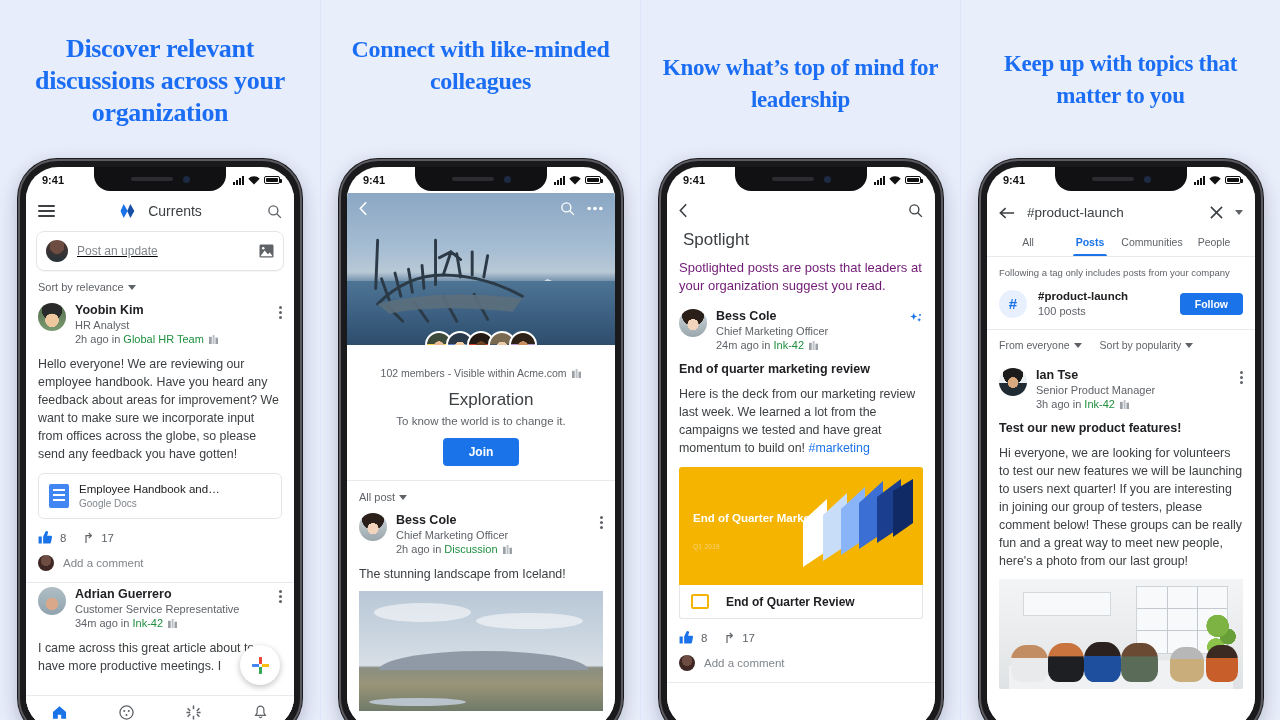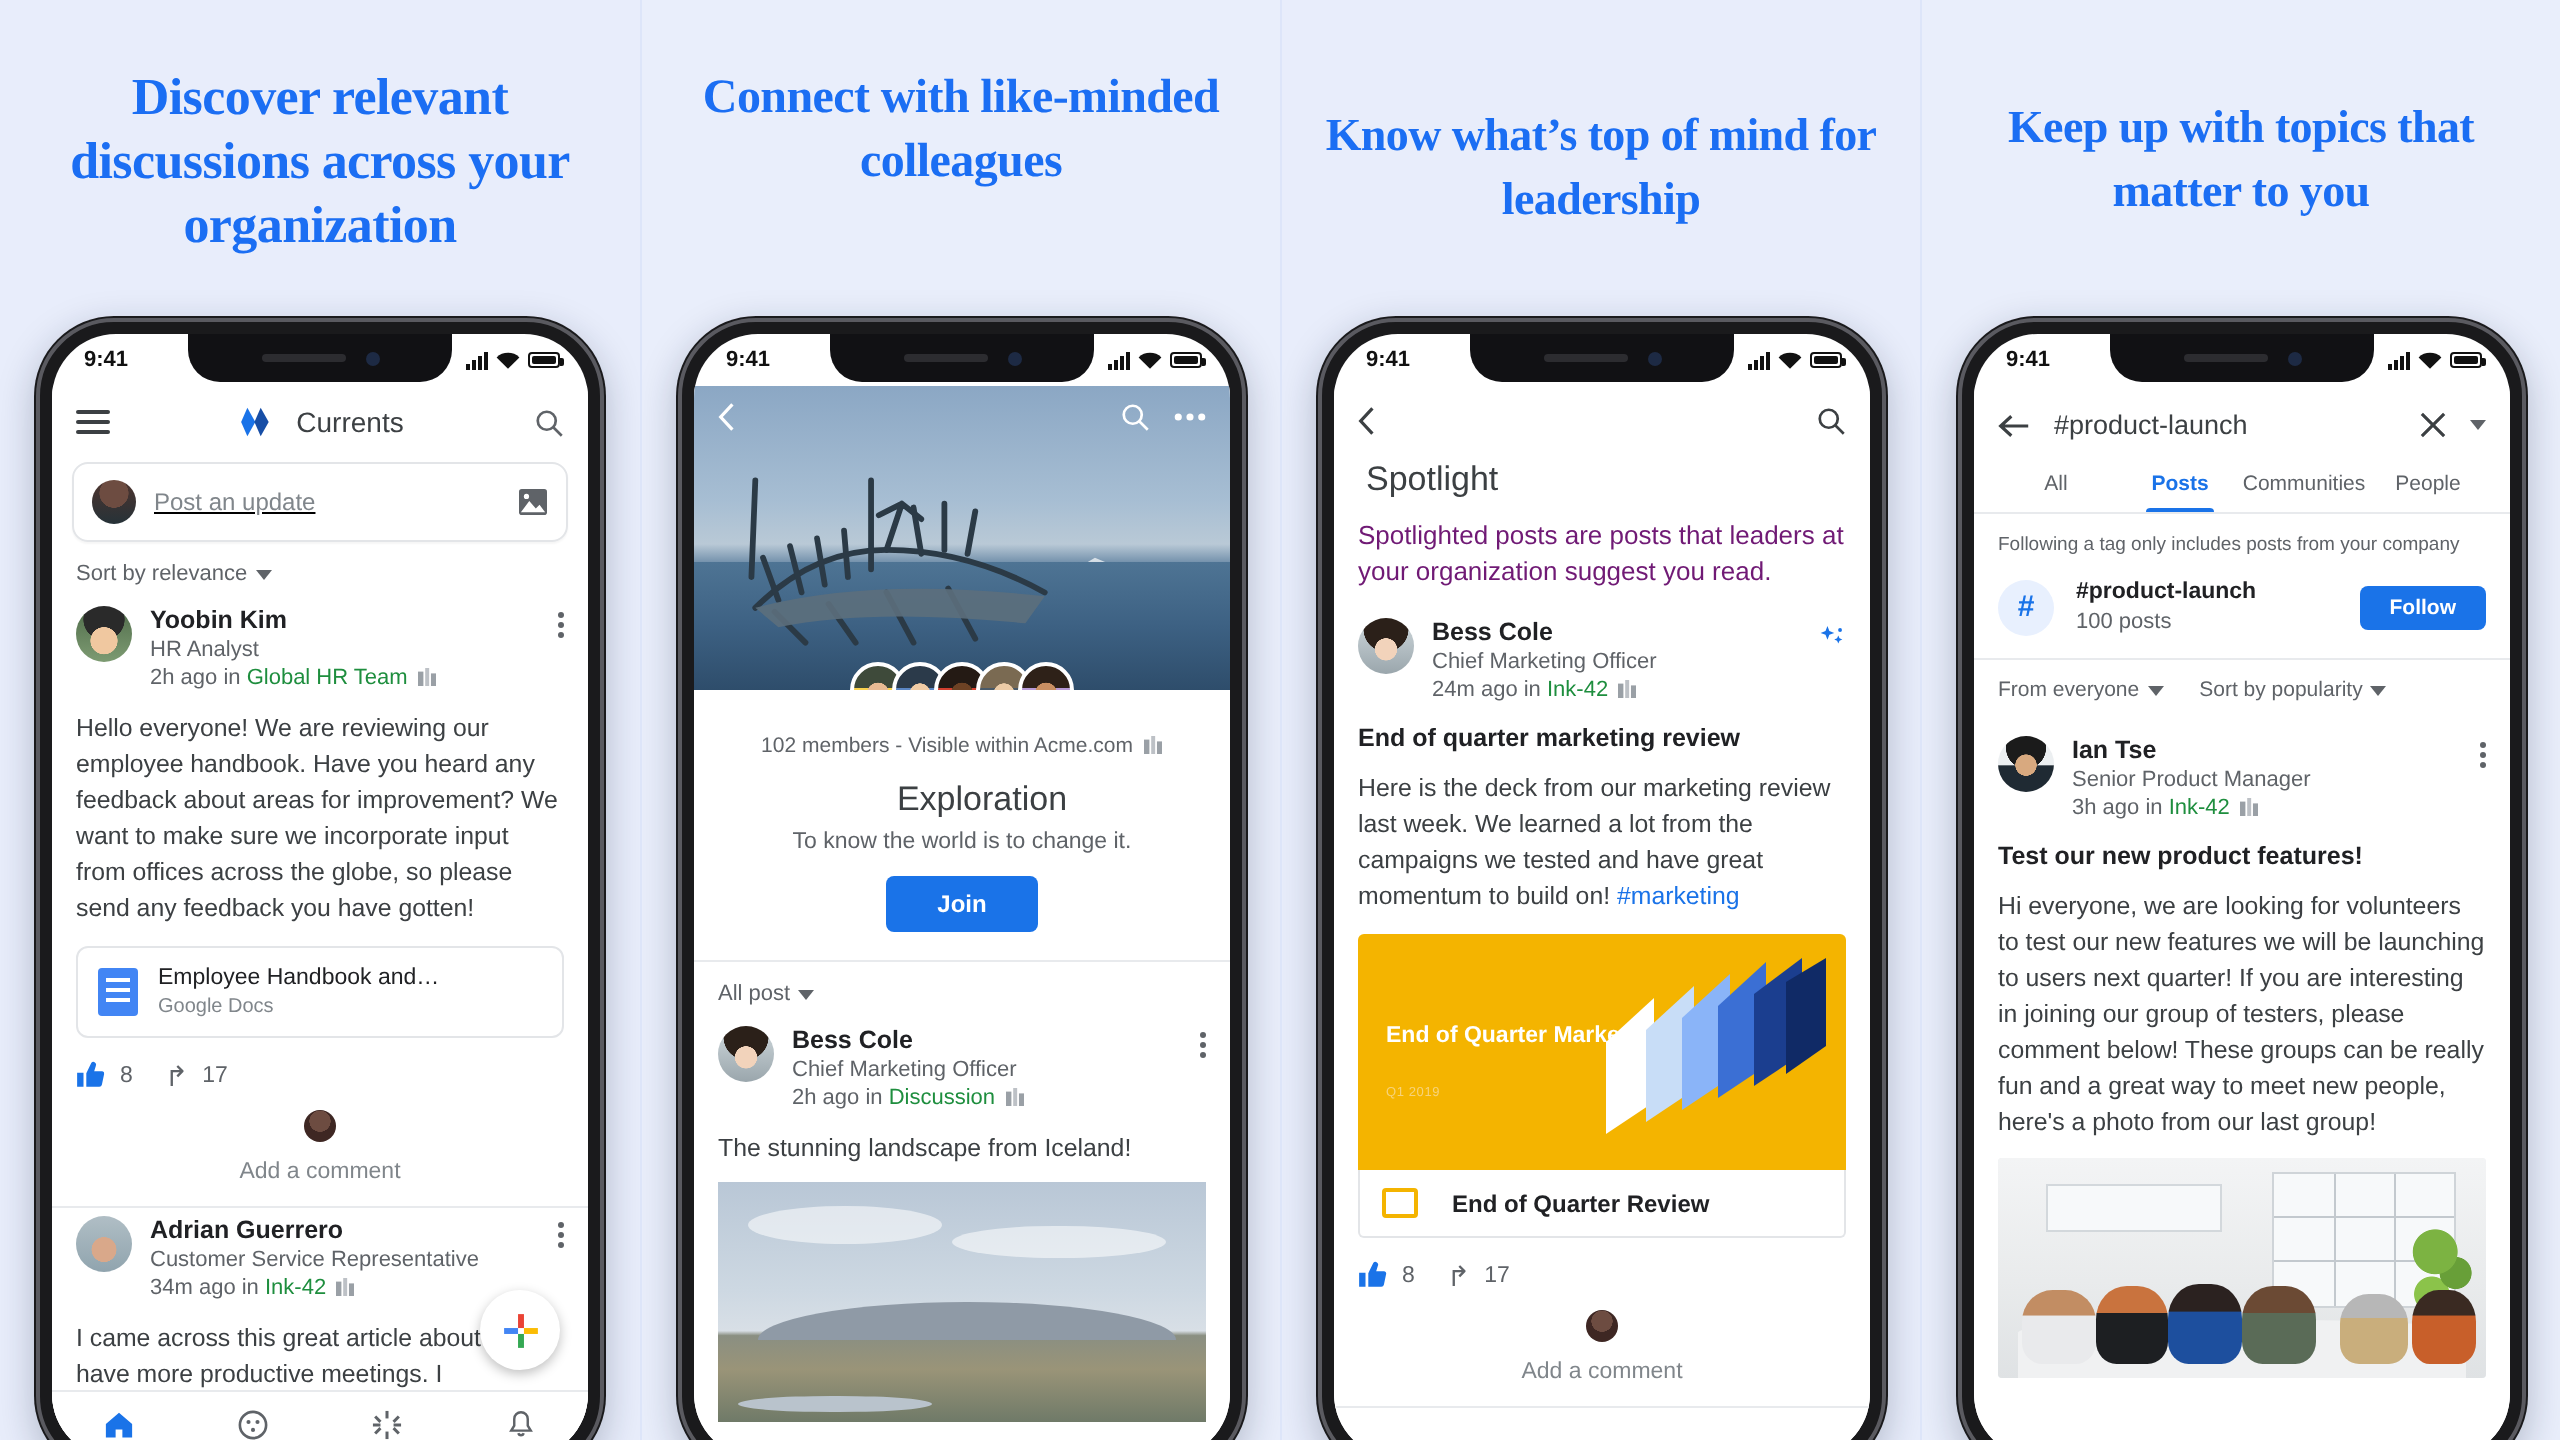--- a/index.html
+++ b/index.html
@@ -129,21 +129,21 @@
     display:flex; align-items:center; gap:10px; padding:8px 10px;
   }
   .attach .t1{font-size:11.5px;color:#202124;line-height:15px}
   .attach .t2{font-size:10px;color:#80868b;line-height:13px}
   .docicon{width:20px;height:24px;background:#4285f4;border-radius:2px;position:relative;flex:none}
   .docicon::after{content:"";position:absolute;left:4px;right:4px;top:5px;height:2px;background:#fff;
      box-shadow:0 5px 0 #fff, 0 10px 0 #fff;}
 
   .actions { display:flex; align-items:center; gap:7px; padding:11px 0 0; font-size:11.5px; color:#5f6368;}
   .share { color:#5f6368; font-size:14px; line-height:1; margin-left:9px }
-  .commentrow { display:flex; align-items:center; gap:9px; padding:10px 0 11px; font-size:11.5px; color:#80868b;flex-direction:column; }
+  .commentrow { display:flex; align-items:center; gap:9px; padding:10px 0 11px; font-size:11.5px; color:#80868b; }
   .divider { height:1px; background:#e8eaed; margin:0 -12px; }
 
   .fab {
     position:absolute; right:14px; bottom:44px; width:40px; height:40px;
     border-radius:50%; background:#fff; box-shadow:0 2px 6px rgba(0,0,0,.25);
     display:flex; align-items:center; justify-content:center; z-index:9;
   }
   .bottomnav {
     position:absolute; left:0; right:0; bottom:0; height:34px;
     background:#fff; border-top:1px solid #e8eaed;

